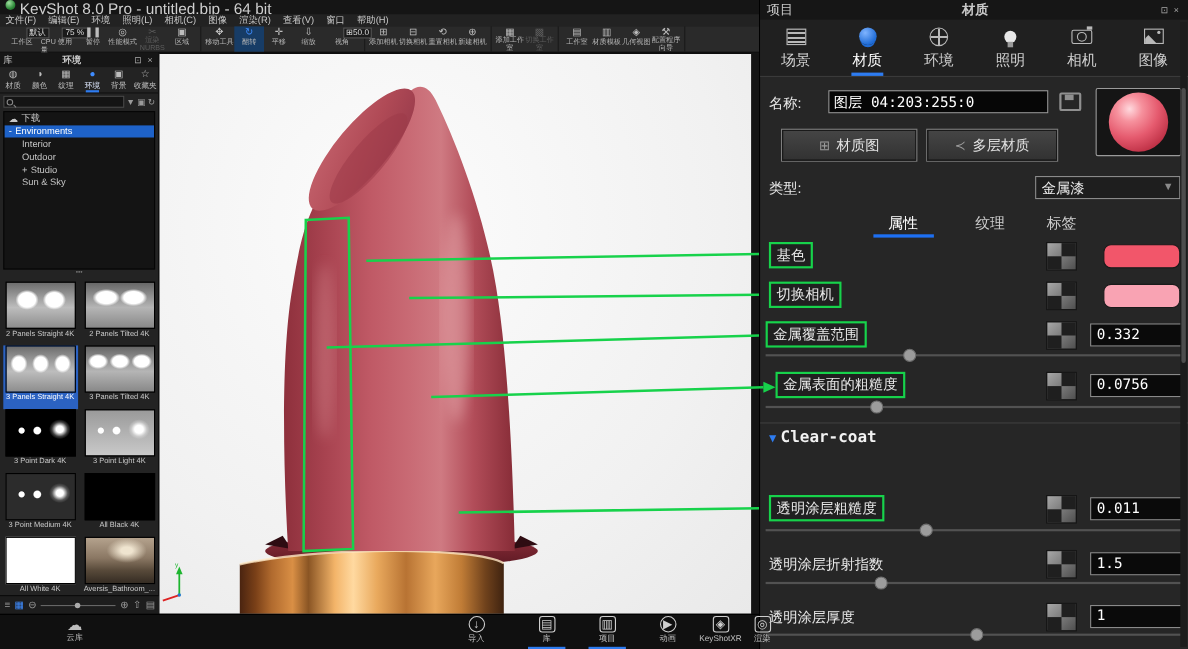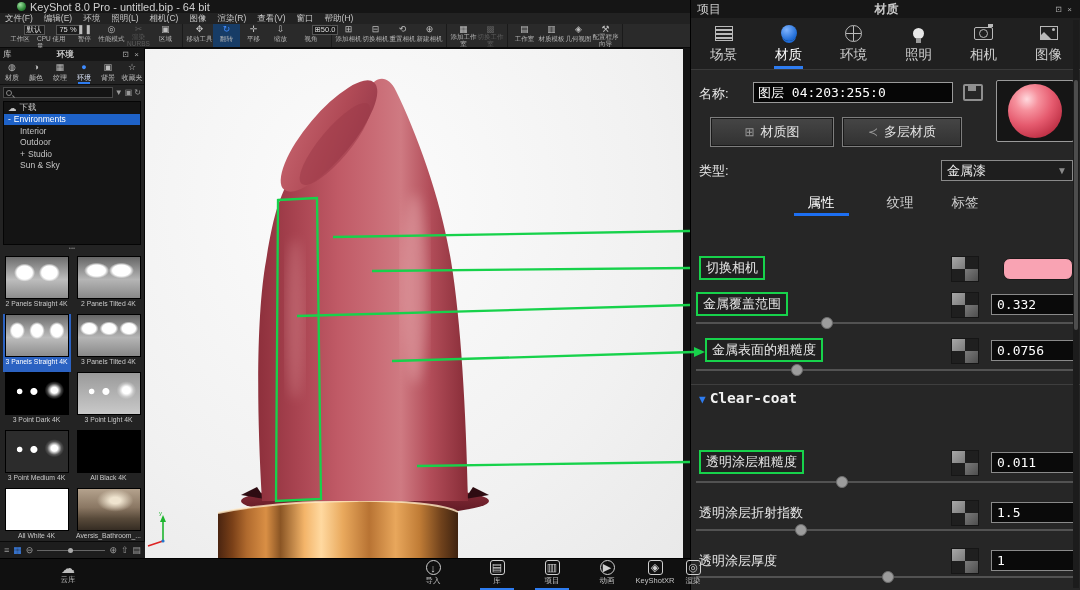--- a/index.html
+++ b/index.html
@@ -1,20 +1,20 @@
 <!DOCTYPE html>
 <html><head>
 <meta charset="utf-8">
 <style>
   * { margin:0; padding:0; box-sizing:border-box; }
   html,body { width:1080px; height:590px; overflow:hidden; }
   body { font-family:"Liberation Sans", sans-serif; background:#1b1b1b; color:#ddd; position:relative; }
 
   
-  #titlebar { position:absolute; left:0; top:0; width:1080px; height:13px; background:#151515; display:flex; align-items:center; gap:4px; padding-left:17px; font-size:11px; color:#cfcfcf; }
+  #titlebar { position:absolute; left:0; top:0; width:1080px; height:13px; background:#151515; display:flex; gap:4px; padding-left:5px; font-size:14px; color:#cfcfcf; }
   #titlebar .appicon { width:9px; height:9px; border-radius:50%; background:radial-gradient(circle at 35% 30%, #9fe0a0, #2f8a3a 60%, #145a20); }
   #menubar { position:absolute; left:0; top:13px; width:690px; height:11px; background:#222; display:flex; align-items:center; gap:11px; padding-left:5px; font-size:8.5px; color:#c8c8c8; }
   #menubar span { cursor:default; }
 
   #ribbon { position:absolute; left:0; top:24px; width:1080px; height:24px; background:#2a2a2a; border-bottom:1px solid #0a0a0a; display:flex; align-items:stretch; font-size:6.5px; color:#b5b5b5; }
   .rgroup { display:flex; align-items:stretch; border-right:1px solid #1a1a1a; padding:0 3px; }
   .ritem { width:27px; display:flex; flex-direction:column; align-items:center; justify-content:flex-start; padding-top:1px; text-align:center; line-height:1.05; }
   .ritem .ric { font-size:9px; height:11px; color:#bdbdbd; }
   .ritem.active .ric { color:#3f8cff; }
   .ritem.active { background:#173c66; }
@@ -511,20 +511,25 @@
       <span class="caret">▼</span>
     </div>
   </div>
 
   <div id="proptabs">
     <span class="sel">属性</span>
     <span>纹理</span>
     <span>标签</span>
   </div>
 
+  <div class="prow" style="top:220px">
+    <span class="plabel gbox" style="top:0">基色</span>
+    <span class="checker"></span>
+    <span class="swatch" style="background: rgb(242, 86, 106);"></span>
+  </div>
   <div class="prow" style="top:256px">
     <span class="plabel gbox" style="top:0">切换相机</span>
     <span class="checker"></span>
     <span class="swatch" style="background: rgb(249, 163, 179);"></span>
   </div>
   <div class="prow" style="top:292px">
     <span class="plabel gbox" style="top:0; left:5px">金属覆盖范围</span>
     <span class="checker"></span>
     <span class="vfield">0.332</span>
   </div>

